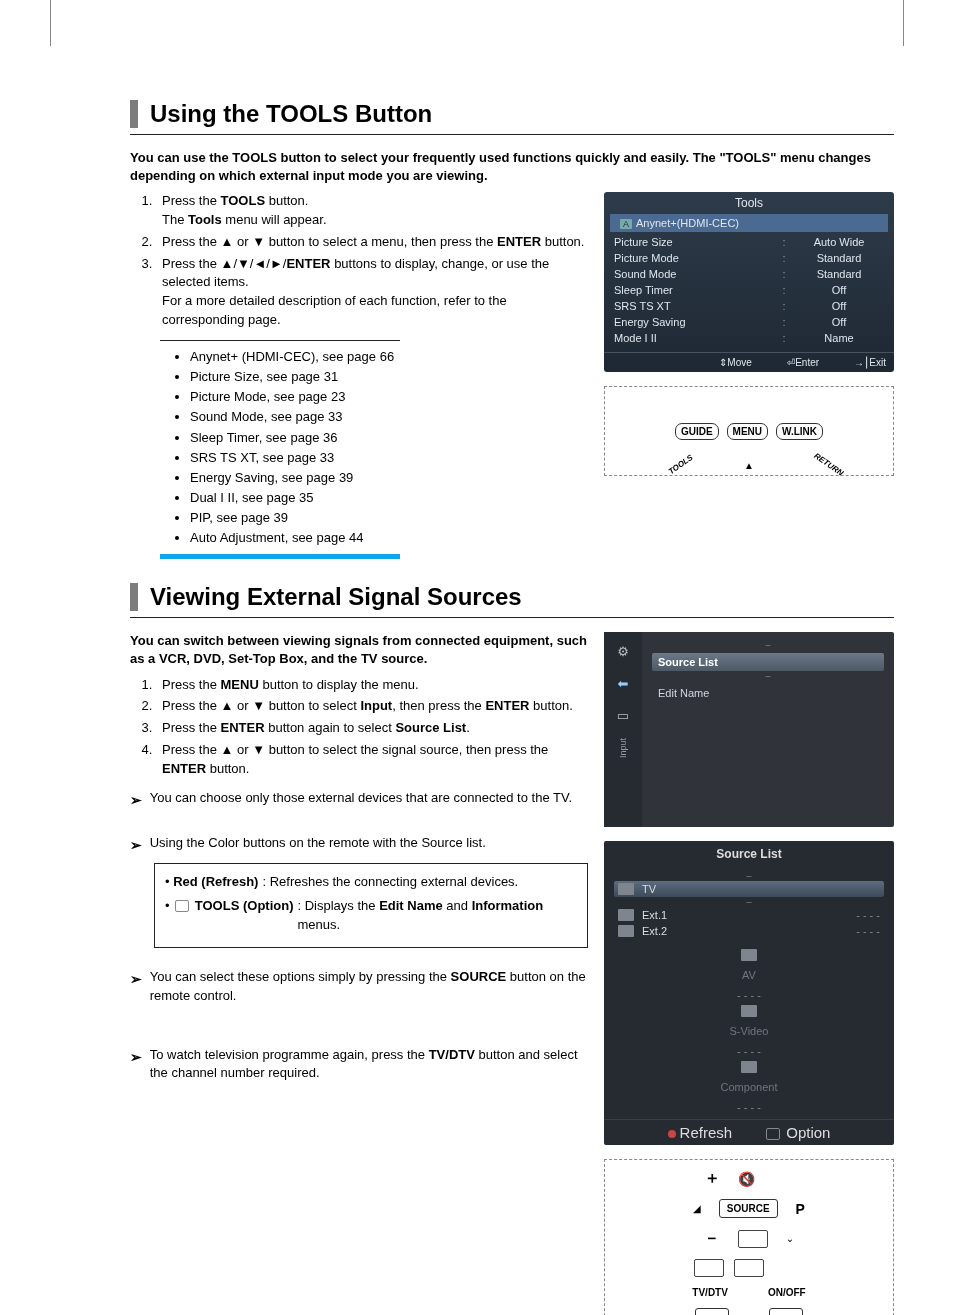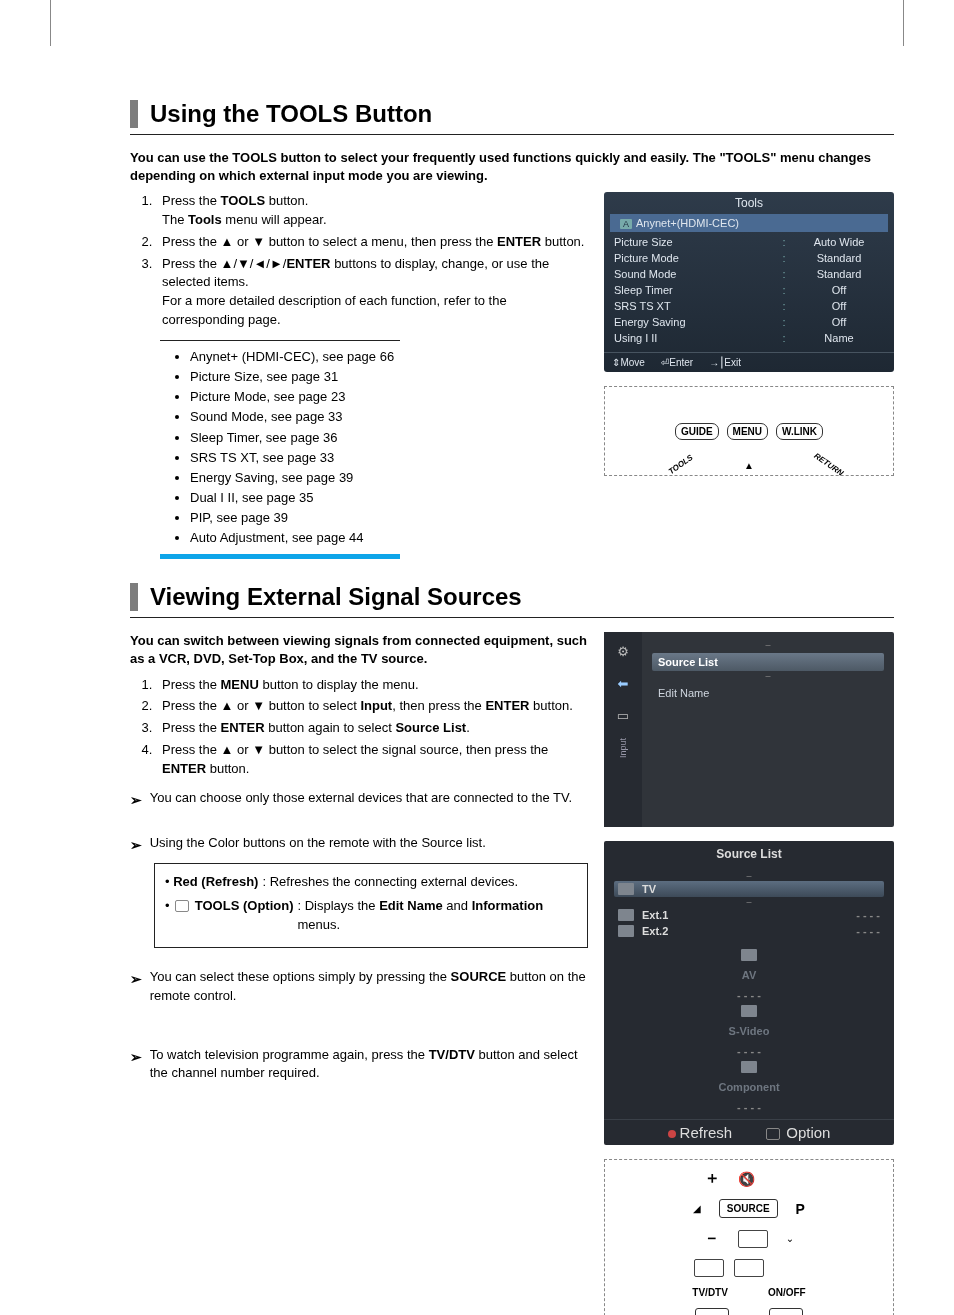--- a/index.html
+++ b/index.html
@@ -97,21 +97,22 @@
     justify-content: center;
     padding: 2px 0;
   }
   .osd-row .colon { flex: 0 0 20px; text-align: center; color: #7aa; }
   .osd-row .label { flex: 1 1 auto; }
   .osd-row .value { flex: 0 0 90px; text-align: center; }
   .osd-footer {
     border-top: 1px solid #475460;
     padding: 4px 8px;
     display: flex;
-    gap: 16px;
+    justify-content: flex-end;
+    gap: 35px;
     font-size: 10px;
   }
   .remote-diagram {
     border: 1px dashed #888;
     height: 90px;
     display: flex;
     align-items: center;
     justify-content: center;
     gap: 8px;
     font-size: 10px;
@@ -209,21 +210,20 @@
     margin-bottom: 14px;
     font-size: 11px;
   }
   .src-title { text-align: center; padding: 6px 0; font-weight: bold; font-size: 12px; }
   .src-body { padding: 4px 10px 4px 10px; }
   .src-row {
     display: flex;
     align-items: center;
     gap: 8px;
     padding: 2px 4px;
-    font-weight: bold;
   }
   .src-row .dev-icon {
     width: 16px; height: 12px;
     background: #7e858e;
     border-radius: 1px;
     display:inline-block;
   }
   .src-row.selected {
     background: linear-gradient(#5c6d80,#3d4a58);
     border-radius: 2px;
@@ -374,21 +374,21 @@
                 <span class="label">SRS TS XT</span>
                 <span class="colon">:</span>
                 <span class="value">Off</span>
               </div>
               <div class="osd-row">
                 <span class="label">Energy Saving</span>
                 <span class="colon">:</span>
                 <span class="value">Off</span>
               </div>
               <div class="osd-row">
-                <span class="label">Using I II</span>
+                <span class="label">Mode I II</span>
                 <span class="colon">:</span>
                 <span class="value">Name</span>
               </div>
             </div>
           <div class="osd-footer">
             <span><span>⇕</span><span>Move</span></span>
             <span><span>⏎</span><span>Enter</span></span>
             <span><span>→⎮</span><span>Exit</span></span>
           </div>
         </div>

